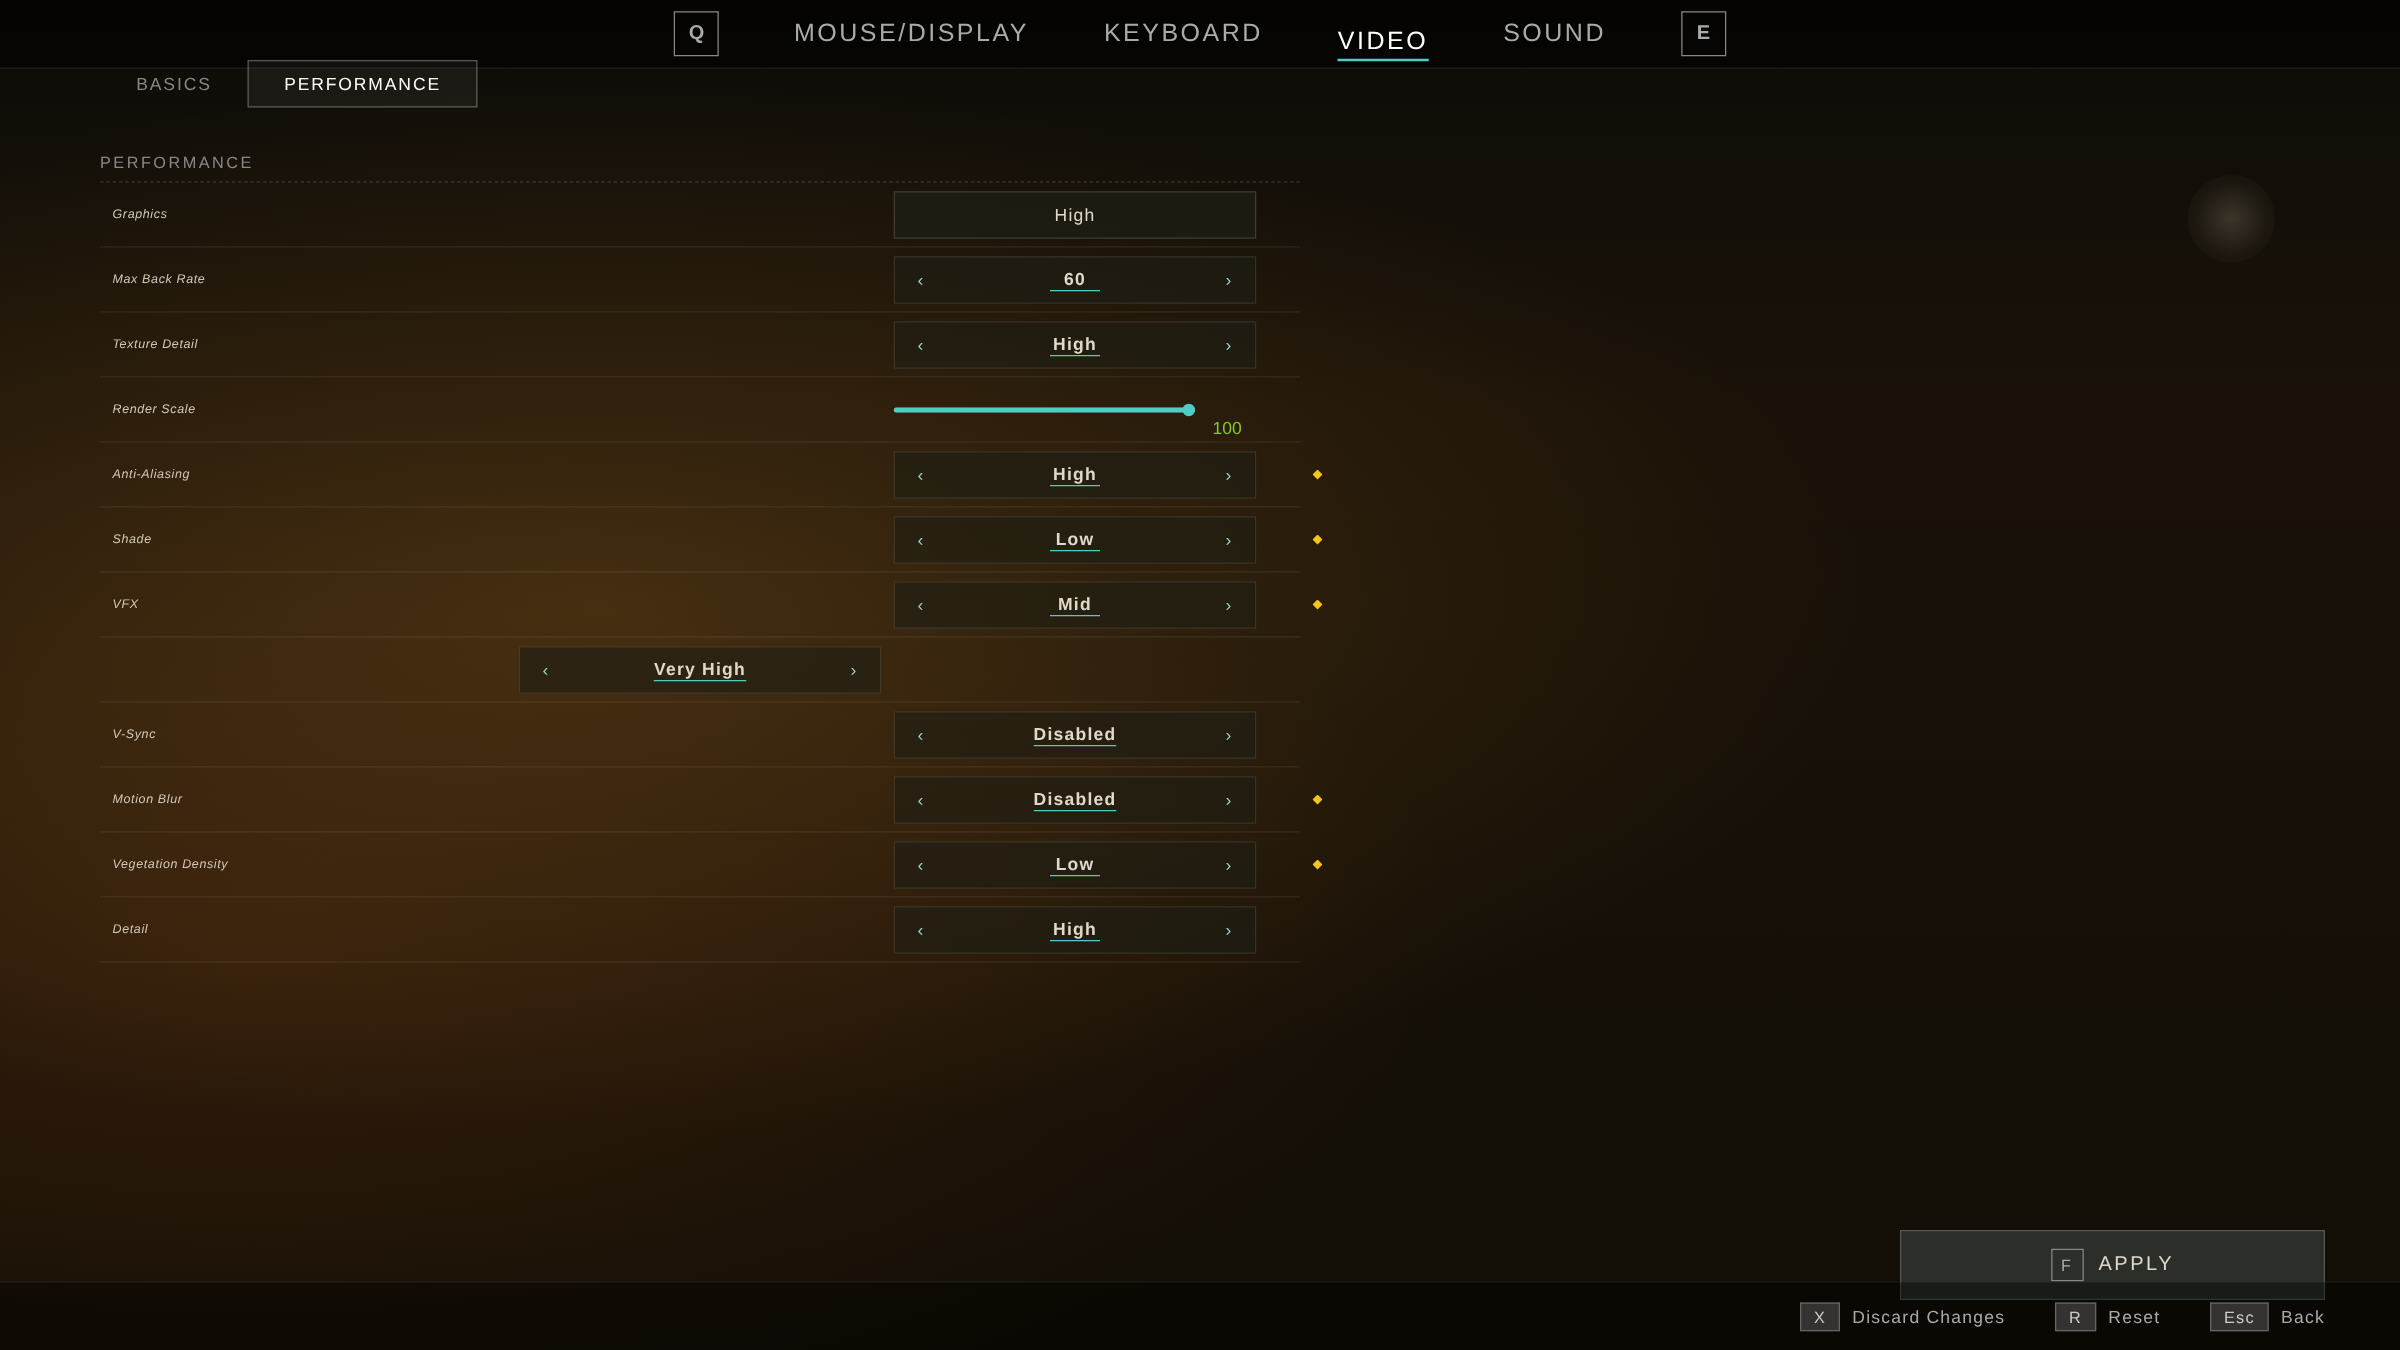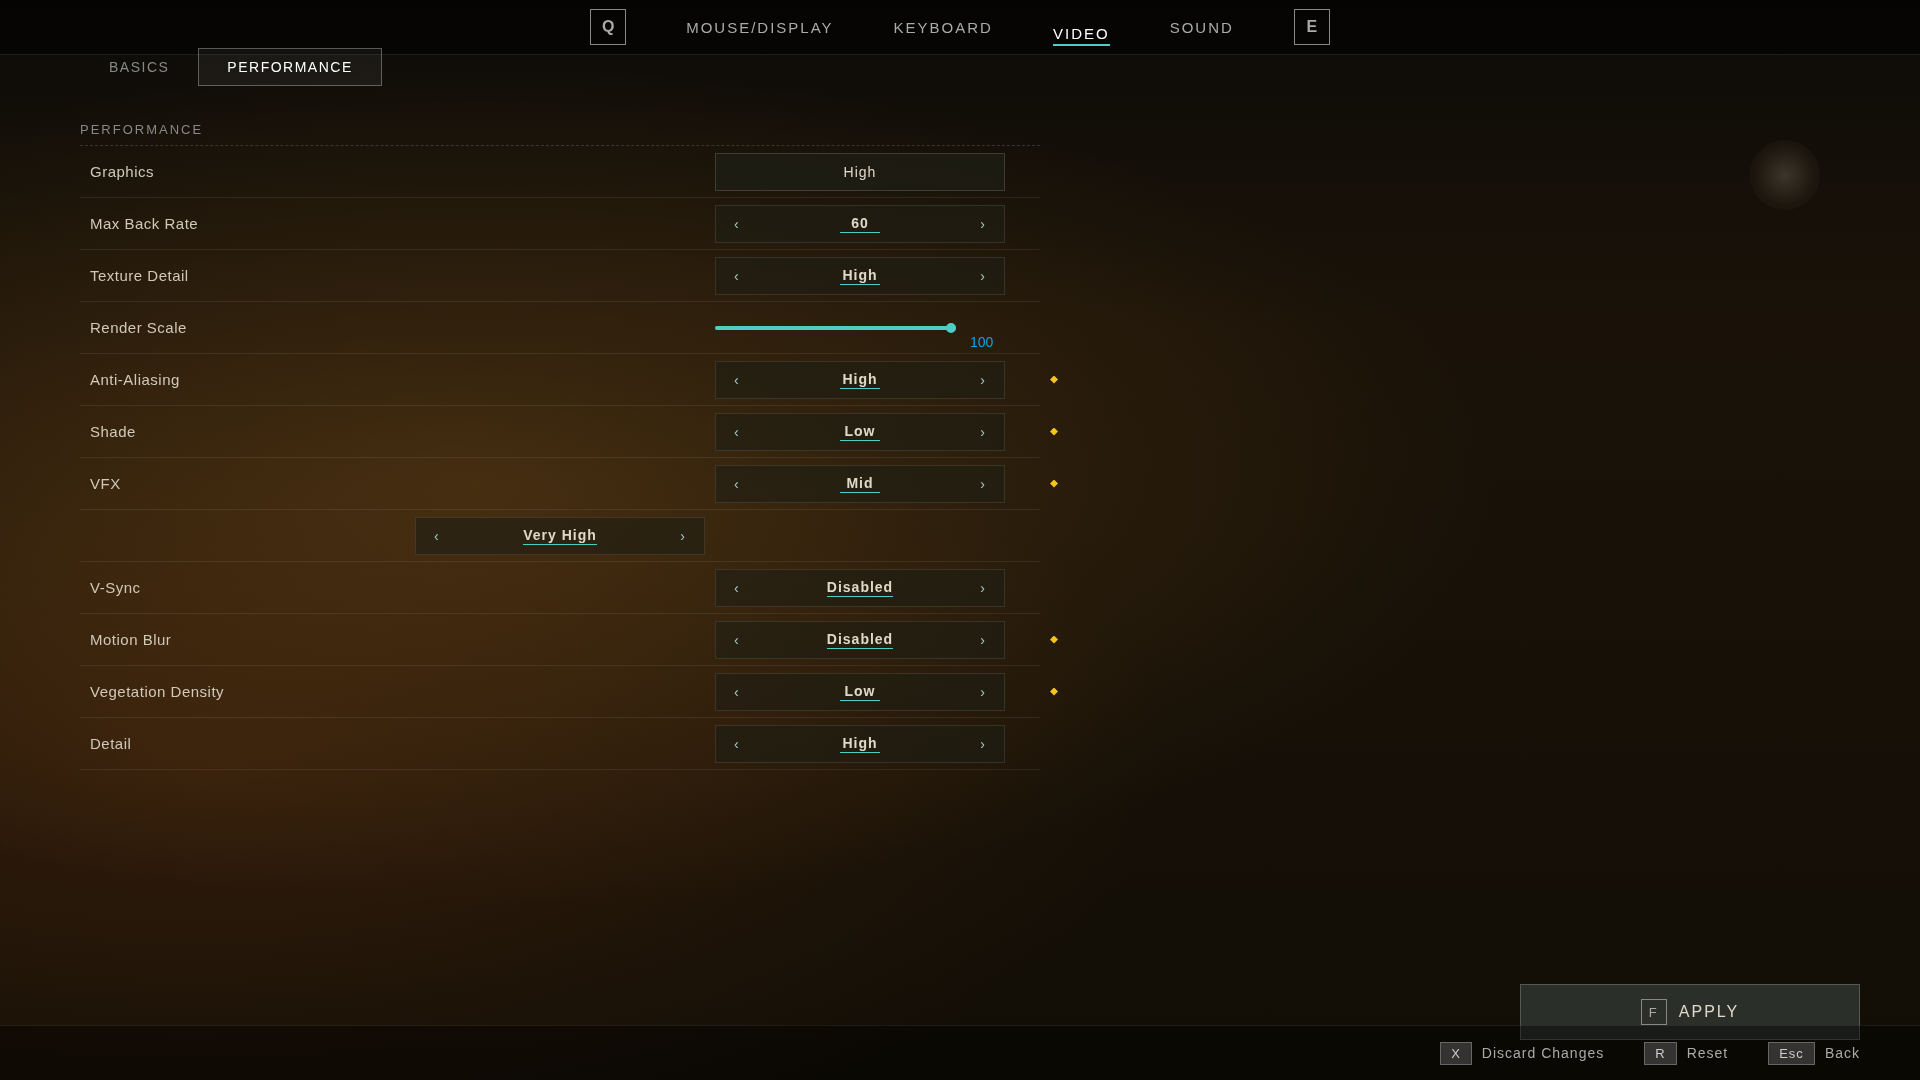--- a/index.html
+++ b/index.html
@@ -43,21 +43,21 @@
     .nav-icon {
       width: 36px; height: 36px;
       border: 1px solid #888;
       display: flex; align-items: center; justify-content: center;
       font-size: 16px;
       color: #aaa;
       font-weight: bold;
     }
 
     .nav-item {
-      font-size: 15px;
+      font-size: 20px;
       letter-spacing: 2px;
       color: #aaa;
       cursor: pointer;
       font-weight: 500;
       text-transform: uppercase;
     }
 
     .nav-item.active {
       color: #ffffff;
       border-bottom: 2px solid #4ecdc4;
@@ -119,24 +119,25 @@
     .setting-row {
       display: flex;
       align-items: center;
       height: 52px;
       border-bottom: 1px solid rgba(255,255,255,0.08);
       position: relative;
     }
 
     .setting-label {
       flex: 0 0 600px;
-      font-size: 15px;
+      font-size: 10px;
       color: #d0c8b8;
       letter-spacing: 0.5px;
       padding-left: 10px;
+      font-style: italic;
     }
 
     .setting-control {
       flex: 1;
       display: flex;
       align-items: center;
       justify-content: center;
       position: relative;
     }
 
@@ -219,21 +220,21 @@
       right: 0;
       top: 50%;
       transform: translateY(-50%);
       width: 10px; height: 10px;
       background: #4ecdc4;
       border-radius: 50%;
     }
 
     .slider-value {
       font-size: 14px;
-      color: #0ea5e9;
+      color: #84cc16;
       min-width: 35px;
       margin-top: 28px;
     }
 
     
     .indicator {
       position: absolute;
       right: -18px;
       width: 8px; height: 8px;
       background: #f5c518;

